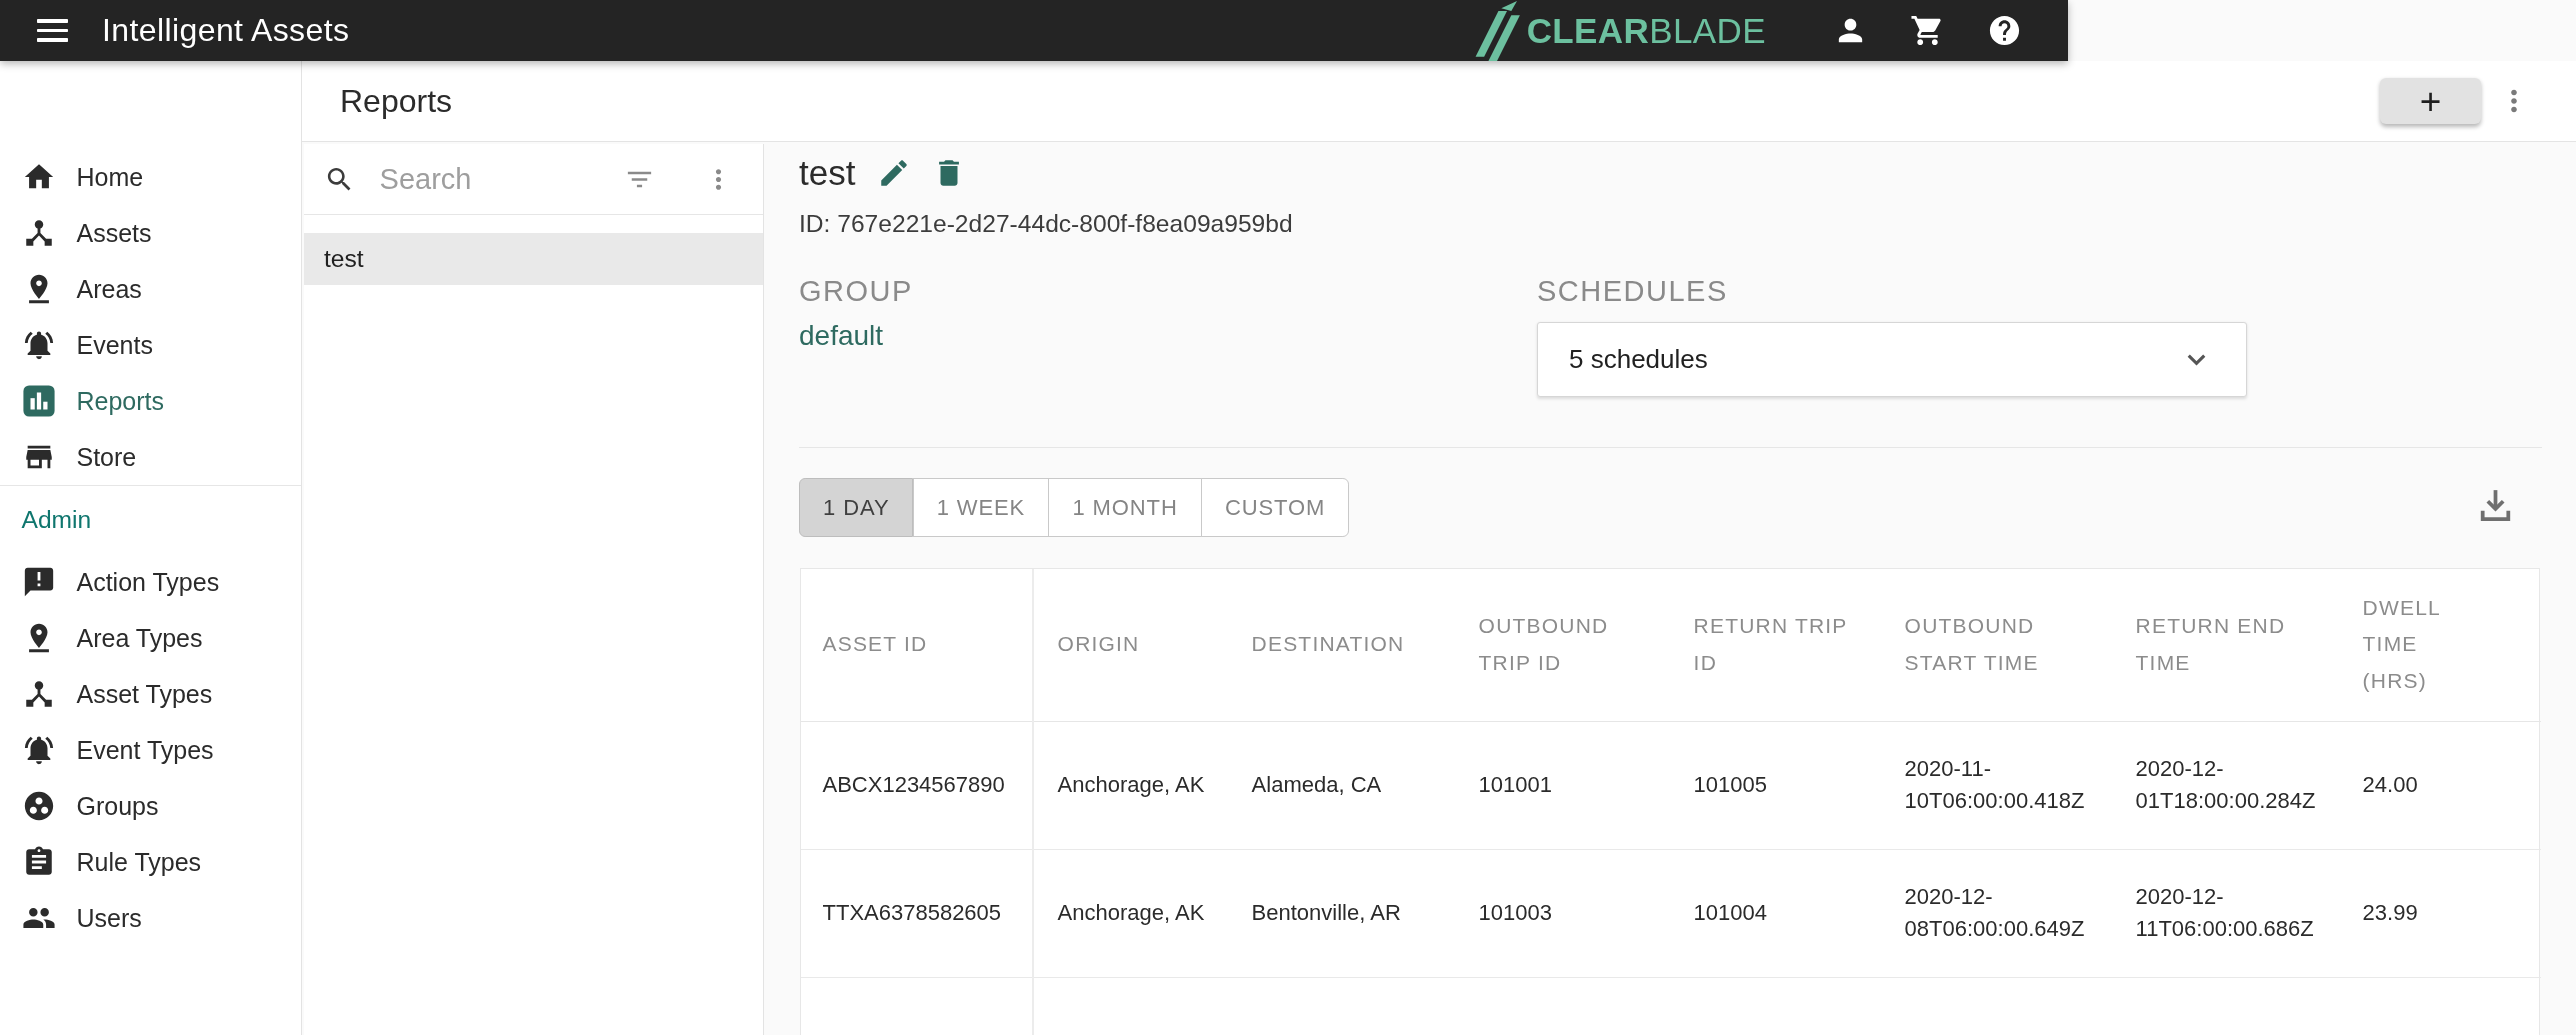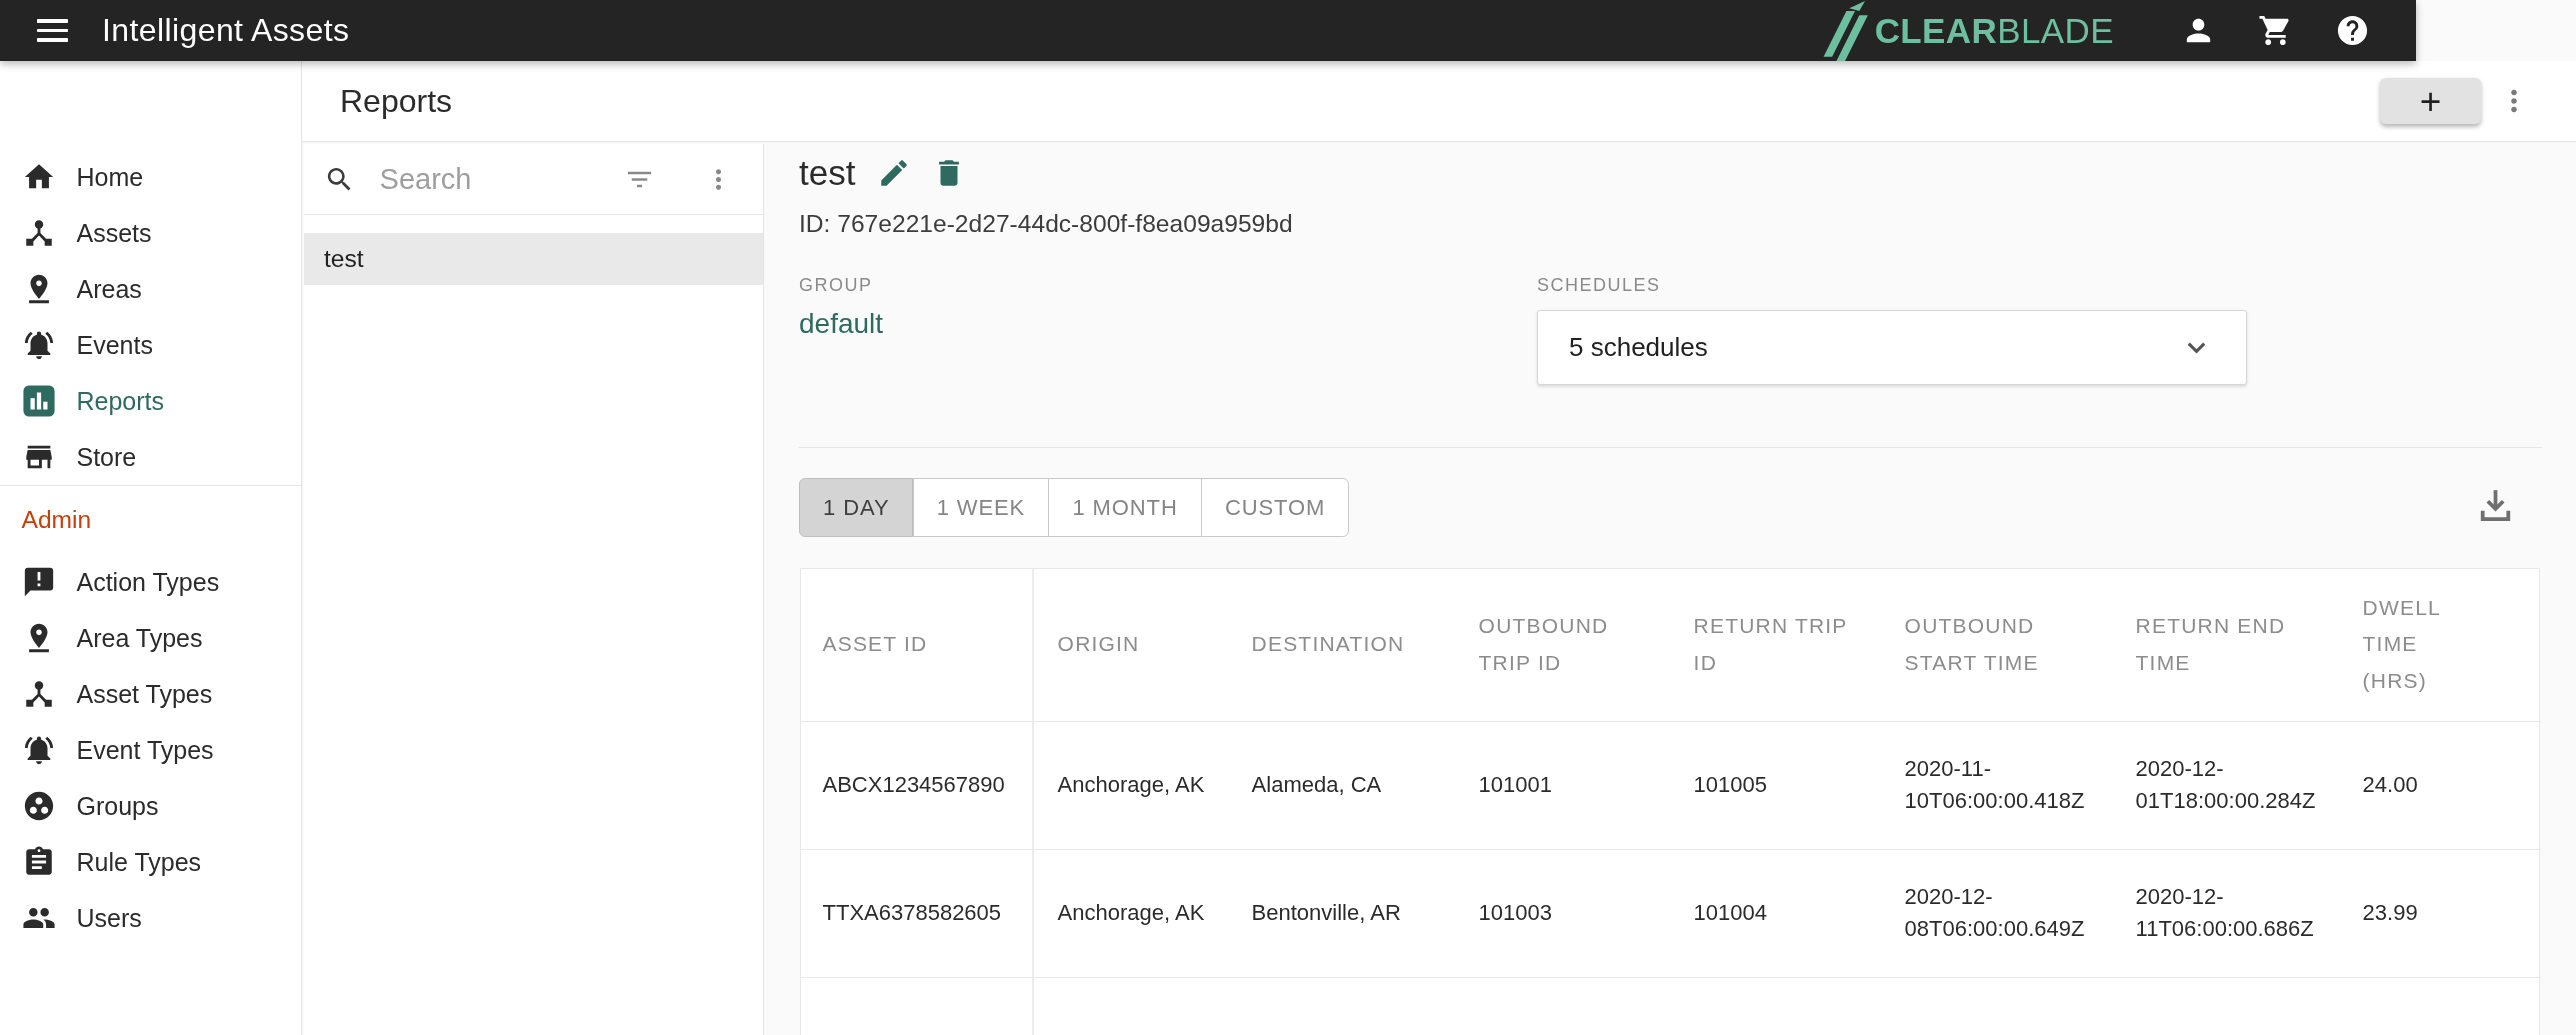--- a/index.html
+++ b/index.html
@@ -1,21 +1,21 @@
 <!DOCTYPE html>
 <html style="font-size:12.3px"><head>
 <meta charset="utf-8">
 <style>
   * { box-sizing: border-box; margin: 0; padding: 0; }
   html, body { width: 2576px; height: 1036px; overflow: hidden; }
   body { font-family: "Liberation Sans", sans-serif; background: #FAFAFA; color: #2B2B2B; position: relative; }
 
   
   .appbar {
-    position: absolute; left: 0; top: 0; width: 2416px; height: 61px;
+    position: absolute; left: 0; top: 0; width: 2068px; height: 61px;
     background: #242424; display: flex; align-items: center;
     box-shadow: 0 3.1px 7.7px rgba(0,0,0,0.28); z-index: 30;
   }
   .hamburger { width: 31px; height: 23px; margin-left: 37px; display: flex; flex-direction: column; justify-content: space-between; cursor: pointer; }
   .hamburger span { display: block; height: 3.8px; background: #fff; border-radius: 0.8px; }
   .appbar-title { color: #fff; font-size: 32px; font-weight: 400; margin-left: 34px; letter-spacing: 0.4px; }
   .appbar-right { margin-left: auto; display: flex; align-items: center; gap: 40px; padding-right: 45px; }
   .logo { display: flex; align-items: center; margin-right: 26px; }
   .logo svg { width: 48px; height: 60px; }
   .logo-text { font-size: 35px; margin-left: 6.1px; letter-spacing: 0.4px; }
@@ -43,21 +43,21 @@
   .sidebar {
     position: absolute; left: 0; top: 61px; bottom: 0; width: 302px;
     background: #fff; border-right: 1.5px solid #E3E3E3; padding-top: 88px;
   }
   .nav-item { height: 56px; display: flex; align-items: center; cursor: pointer; }
   .nav-item .nav-icon { width: 34px; height: 34px; margin-left: 21.5px; flex: none; }
   .nav-item .nav-icon svg { width: 34px; height: 34px; fill: #2B2B2B; }
   .nav-item .nav-label { margin-left: 21px; font-size: 25px; color: #2B2B2B; }
   .nav-item.active .nav-label { color: #2E6A60; }
   .sidebar-divider { border-top: 1.5px solid #E6E6E6; margin-top: 0; }
-  .admin-label { margin-top: 20px; padding-left: 21.5px; font-size: 24.6px; color: #c2410c; }
+  .admin-label { margin-top: 20px; padding-left: 21.5px; font-size: 24.6px; color: #0f766e; }
   .admin-list { margin-top: 20px; }
 
   
   .search-panel {
     position: absolute; left: 304px; top: 144px; bottom: 0; width: 460px;
     background: #fff; border-right: 1.5px solid #E3E3E3;
   }
   .search-row { height: 71px; border-bottom: 1.5px solid #E6E6E6; display: flex; align-items: center; }
   .search-row .search-ic { width: 31px; height: 31px; margin-left: 20px; flex: none; }
   .search-row .search-ic svg { width: 31px; height: 31px; fill: #3C3C3C; }
@@ -74,21 +74,21 @@
   .result-item { height: 52px; background: #E9E9E9; display: flex; align-items: center; padding-left: 20px; font-size: 24.6px; color: #212121; cursor: pointer; }
 
   
   .main { position: absolute; left: 765px; top: 144px; right: 0; bottom: 0; background: #FAFAFA; }
   .report-title-row { position: absolute; left: 34px; top: 9.2px; display: flex; align-items: center; }
   .report-title { font-size: 35px; font-weight: 400; color: #2B2B2B; }
   .title-iconbtn { width: 34px; height: 34px; margin-left: 21.5px; cursor: pointer; }
   .title-iconbtn svg { width: 34px; height: 34px; fill: #2E6A60; }
   .report-id { position: absolute; left: 34px; top: 66px; font-size: 24.6px; color: #3C3C3C; }
 
-  .field-label { font-size: 18px; color: #8A8A8A; letter-spacing: 1.5px; }
+  .field-label { font-size: 29px; color: #8A8A8A; letter-spacing: 1.5px; }
   .group-block { position: absolute; left: 34px; top: 131px; }
   .group-value { margin-top: 12.3px; font-size: 28px; color: #2E6A60; cursor: pointer; display: inline-block; }
   .schedules-block { position: absolute; left: 772px; top: 131px; }
   .schedules-select {
     margin-top: 14px; width: 710px; height: 75px; background: #fff;
     border: 0.8px solid #D6D6D6; border-radius: 3.1px; box-shadow: 0 1.5px 3.1px rgba(0,0,0,0.12);
     display: flex; align-items: center; cursor: pointer;
   }
   .schedules-select .select-value { margin-left: 31px; font-size: 26px; color: #212121; }
   .schedules-select .chev { margin-left: auto; margin-right: 34px; width: 31px; height: 31px; }

